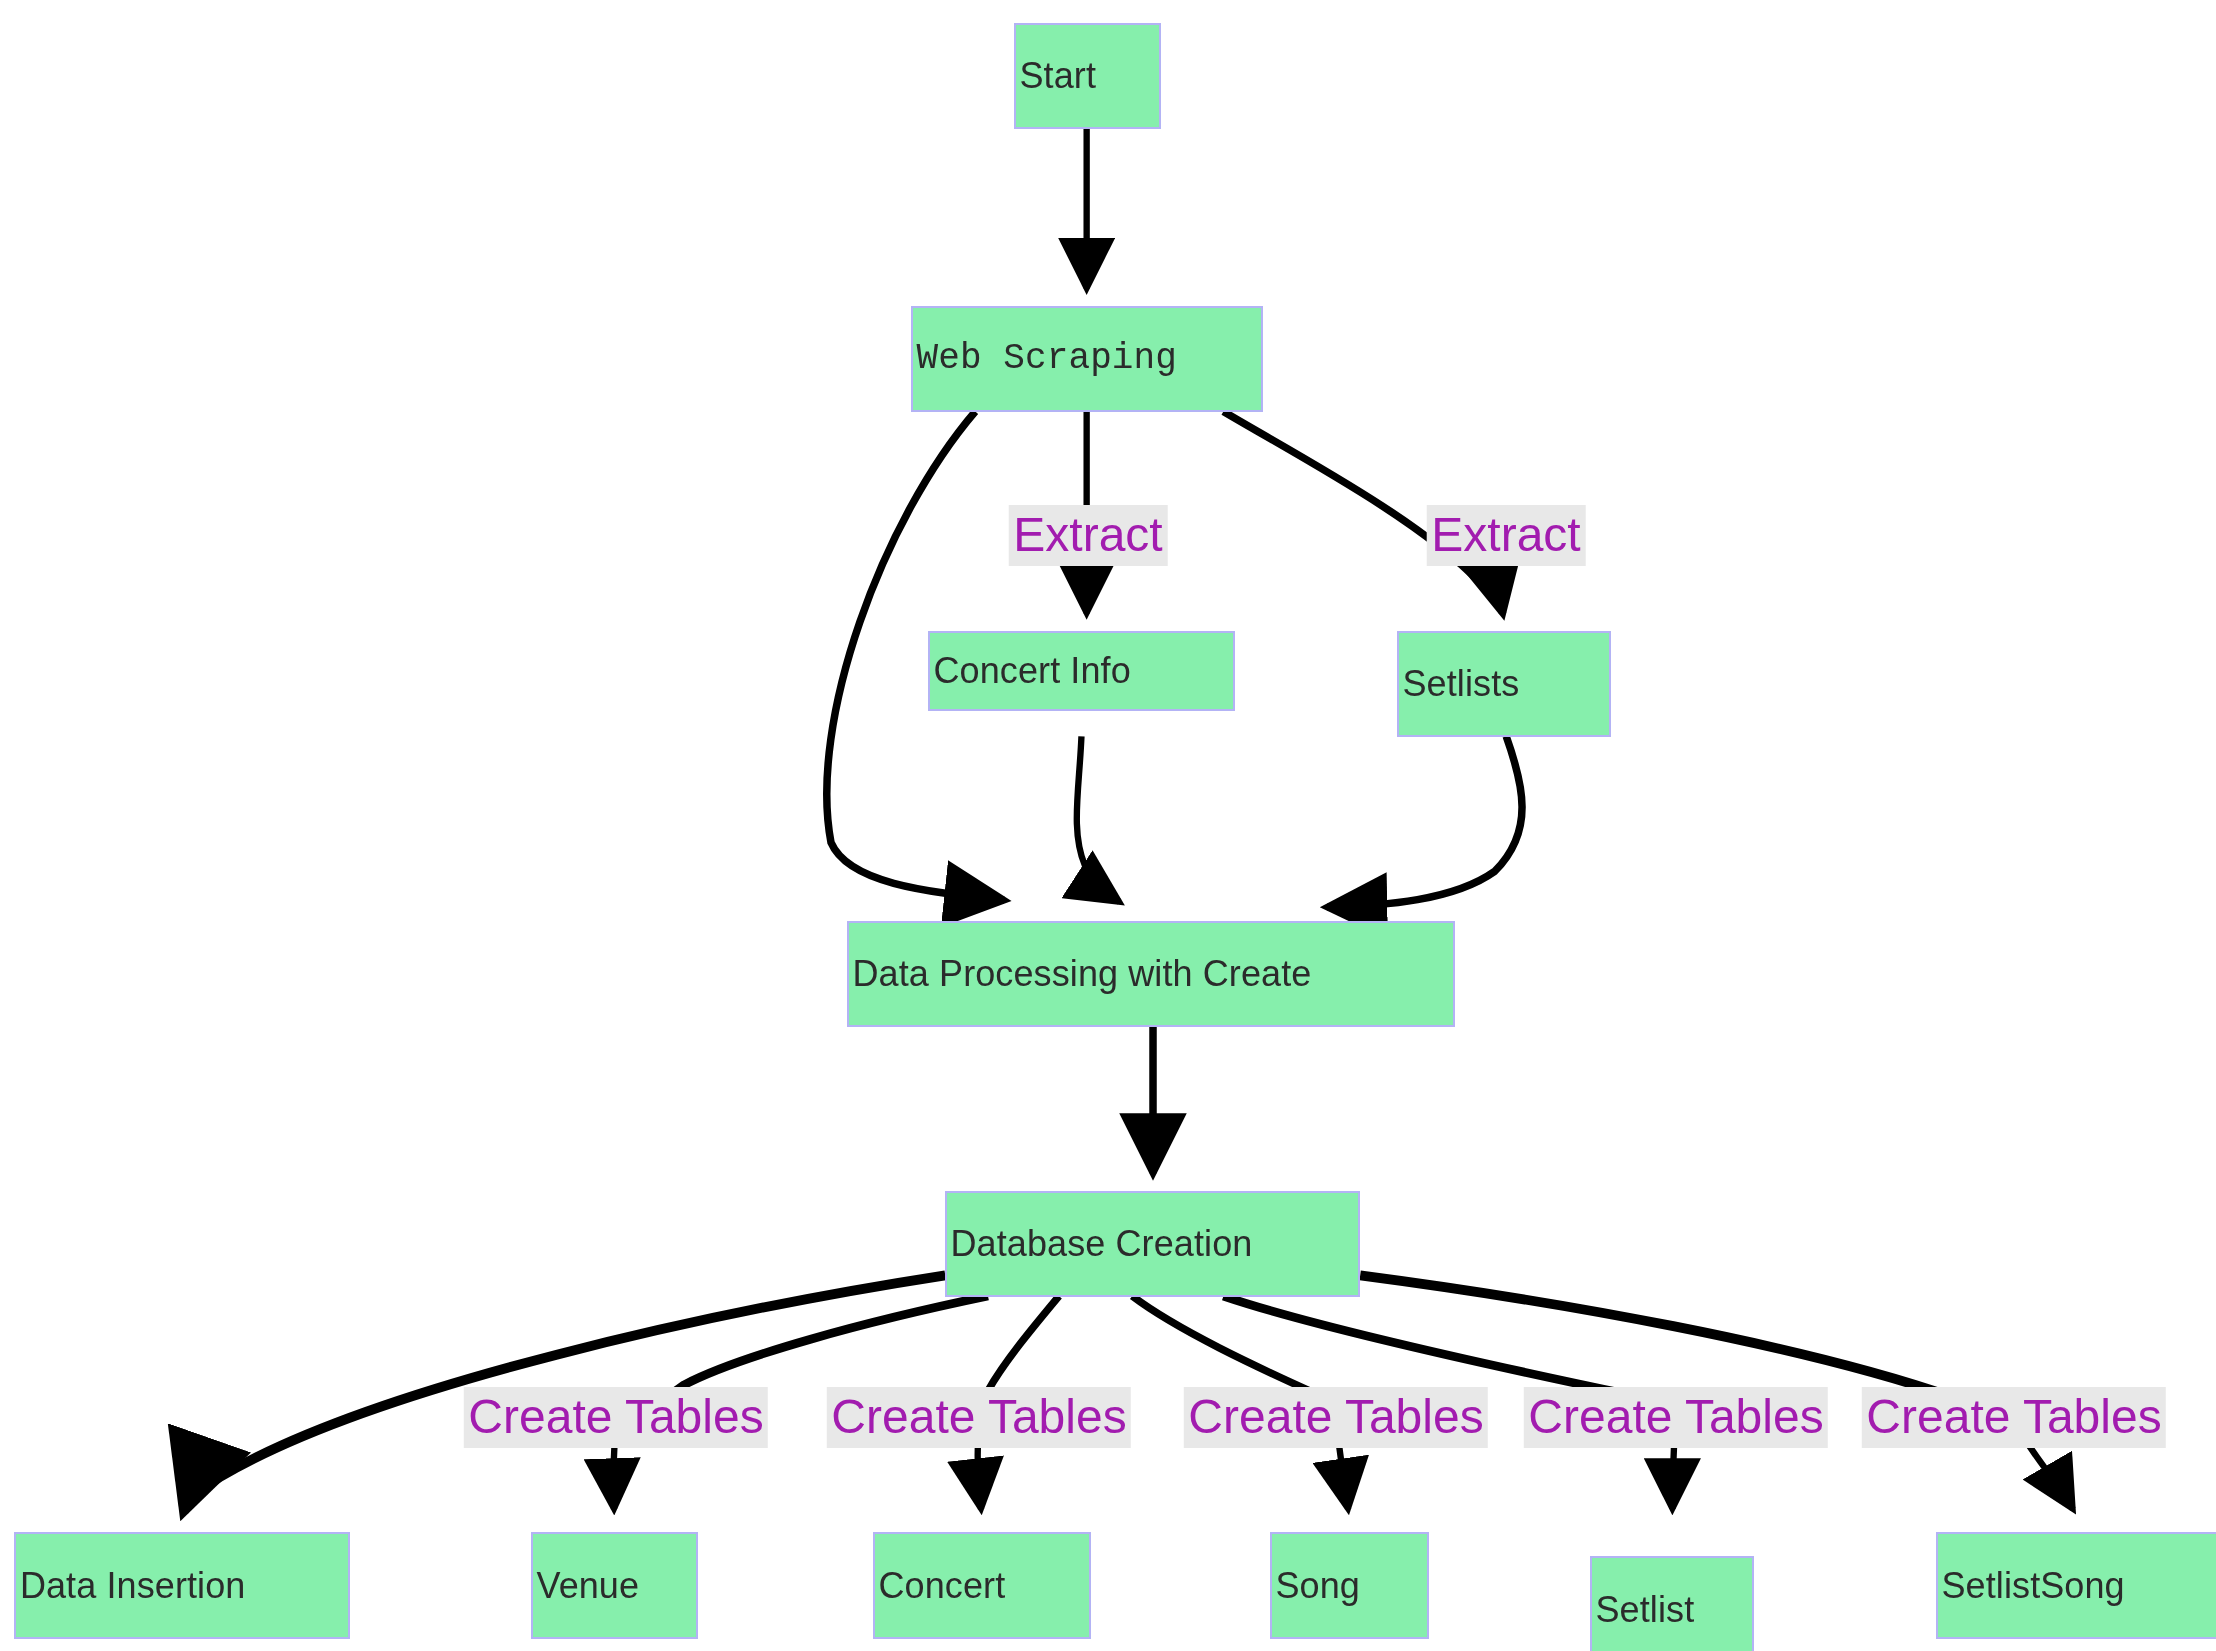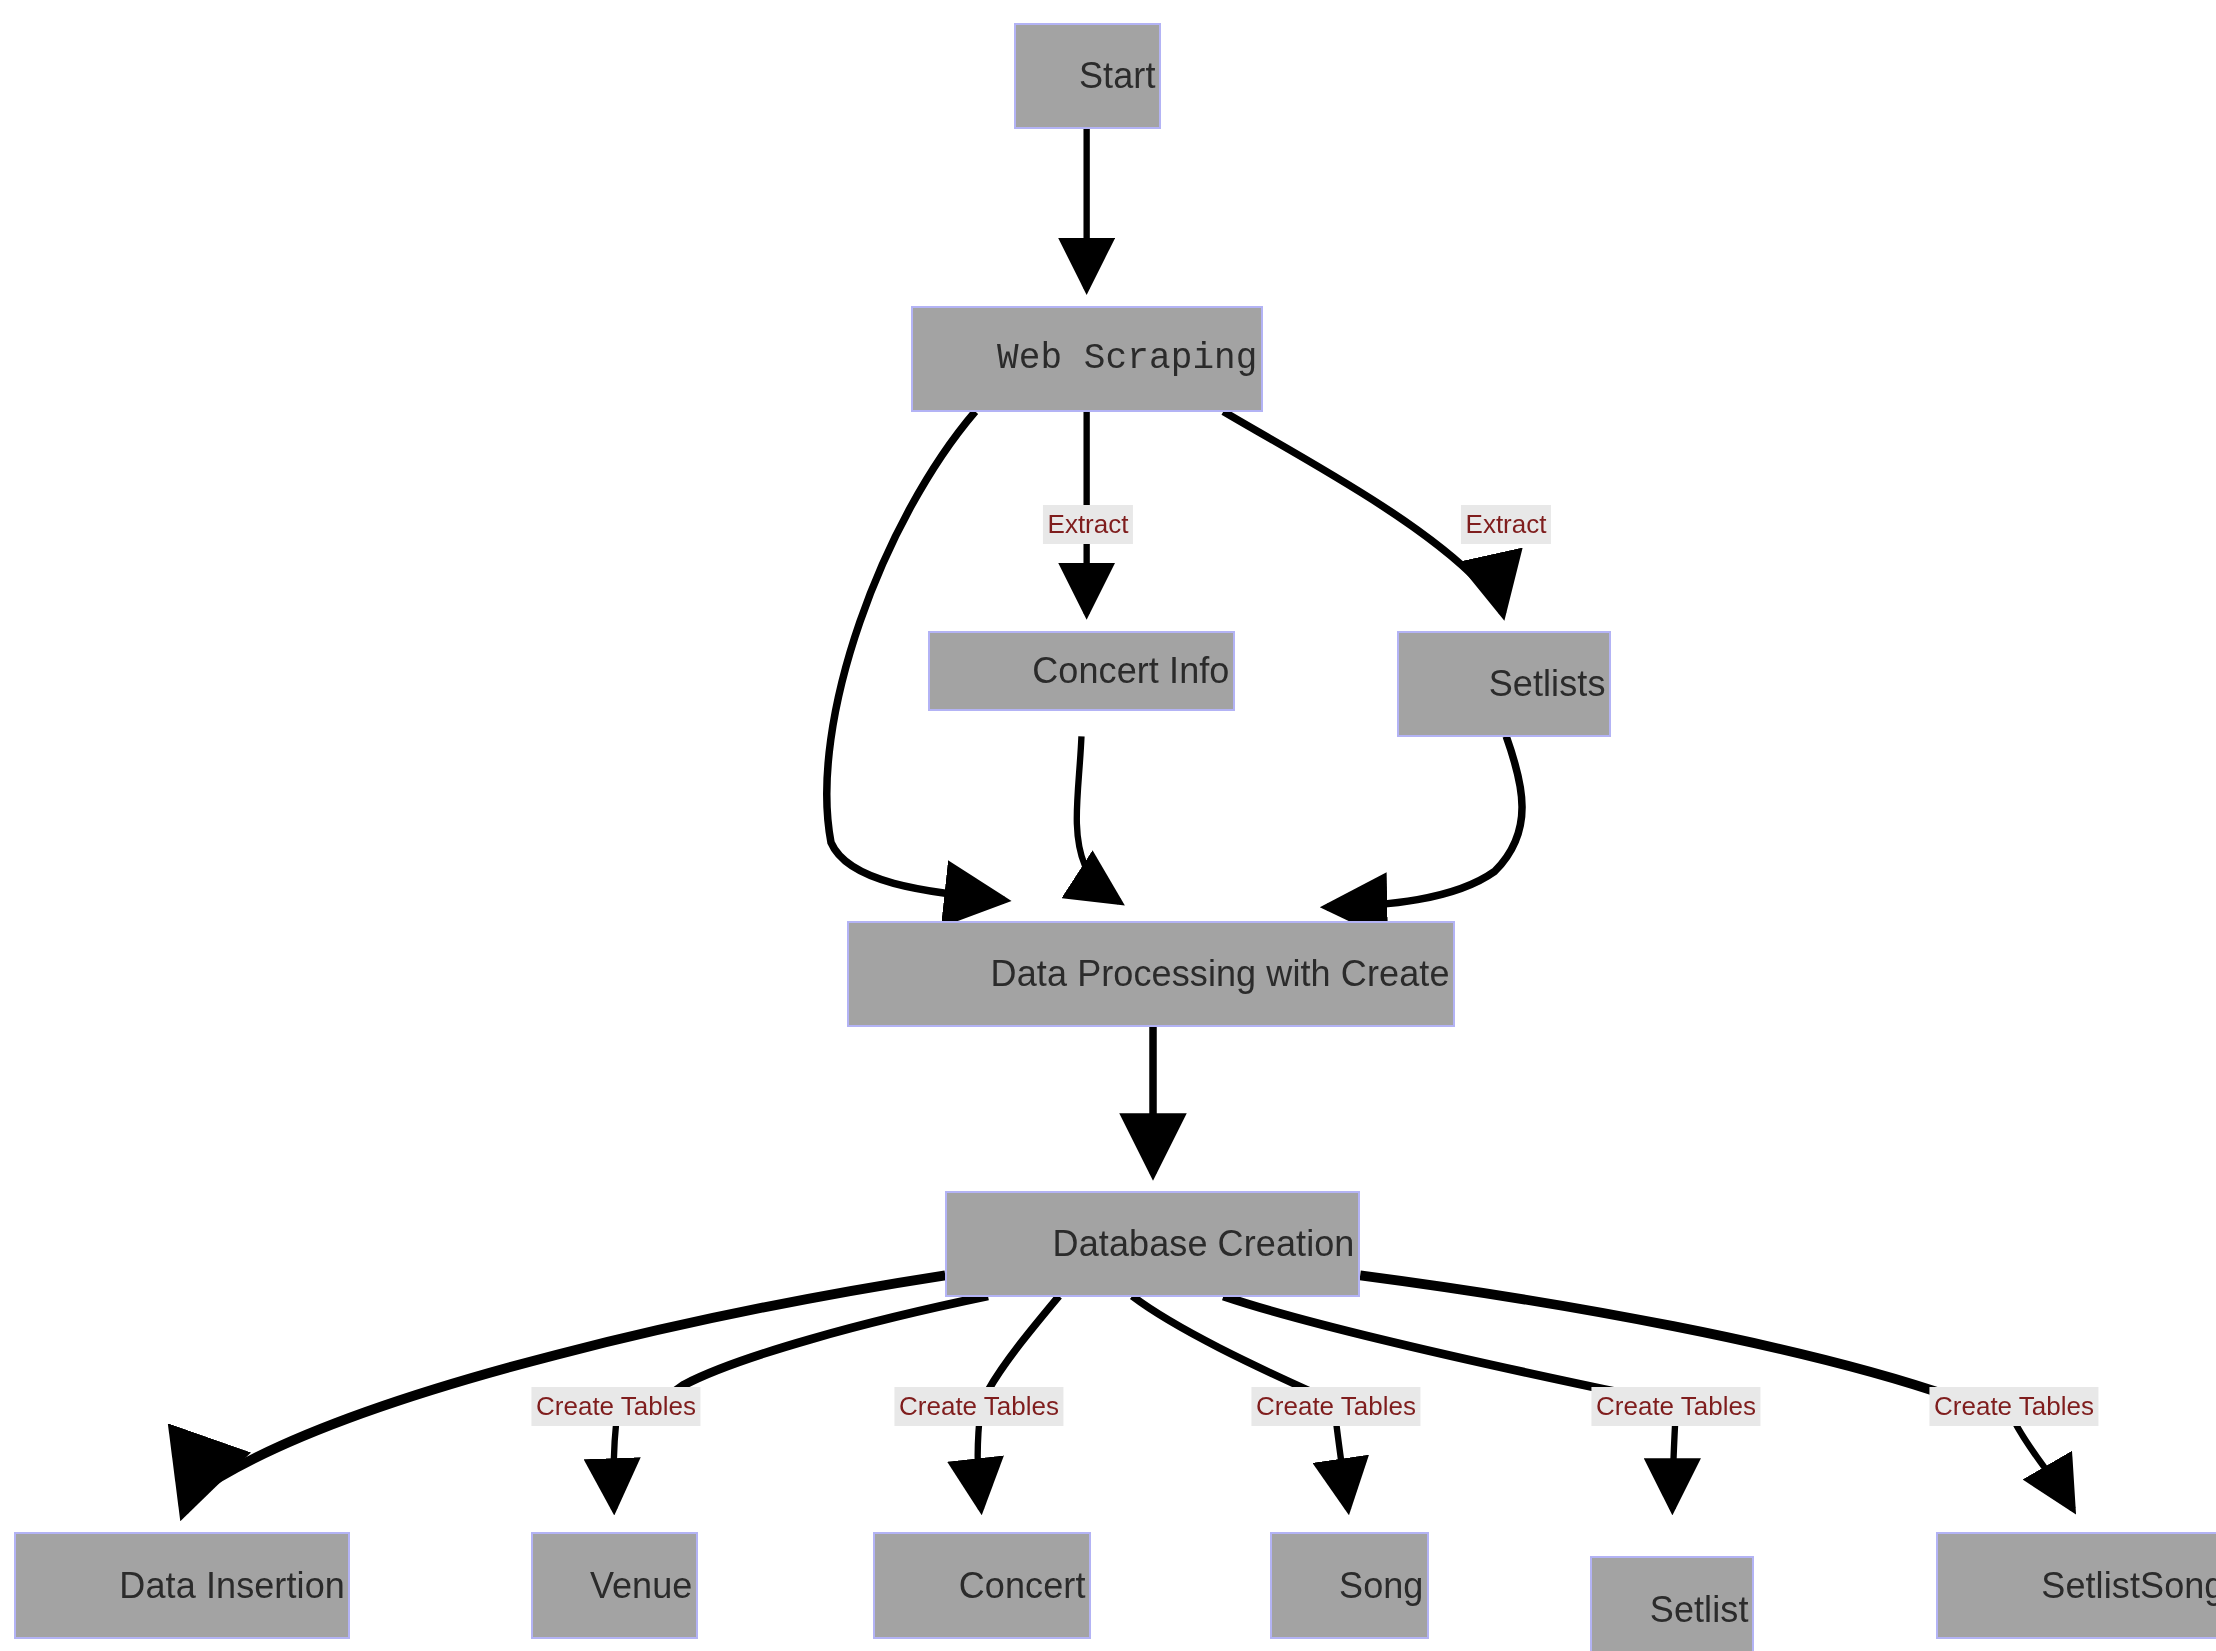--- a/index.html
+++ b/index.html
@@ -20,42 +20,42 @@
     position: absolute;
     left: 0;
     top: 0;
     width: 2216px;
     height: 1651px;
     pointer-events: none;
   }
   .node {
     position: absolute;
     box-sizing: border-box;
-    background: #a3a3a3;
+    background: #86efac;
     border: 2.9px solid #b3b3f5;
     display: flex;
     align-items: center;
-    justify-content: flex-end;
+    justify-content: flex-start;
     color: #2b2b2b;
     font-size: 36px;
     line-height: 1.1;
     letter-spacing: 0.1px;
     white-space: nowrap;
     user-select: none;
   }
   .node-label {
     display: block;
     padding: 0 3.5px;
   }
   .edge-label {
     position: absolute;
     box-sizing: border-box;
     background: #e8e8e8;
-    color: #7f1d1d;
-    font-size: 26px;
+    color: #a21caf;
+    font-size: 48px;
     line-height: 1.0;
     white-space: nowrap;
     padding: 5.8px 4.6px 7px 4.6px;
     user-select: none;
     transform: translateX(-50%);
   }
 </style>
 </head>
 <body>
 

